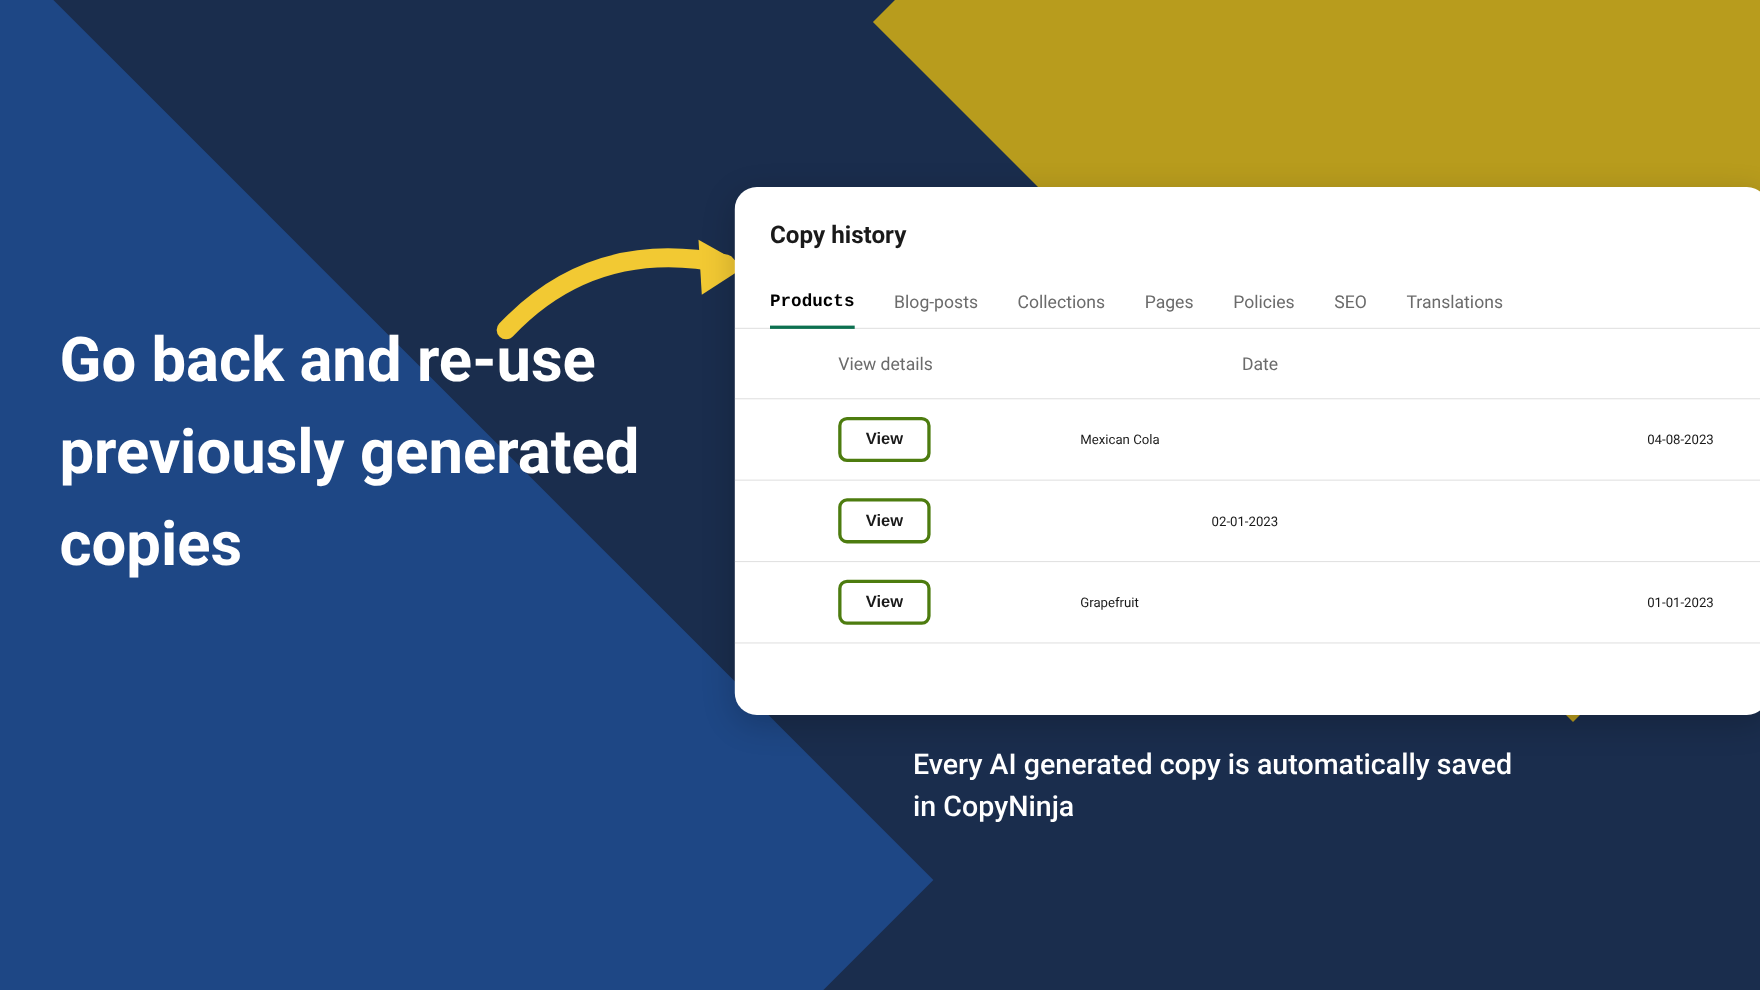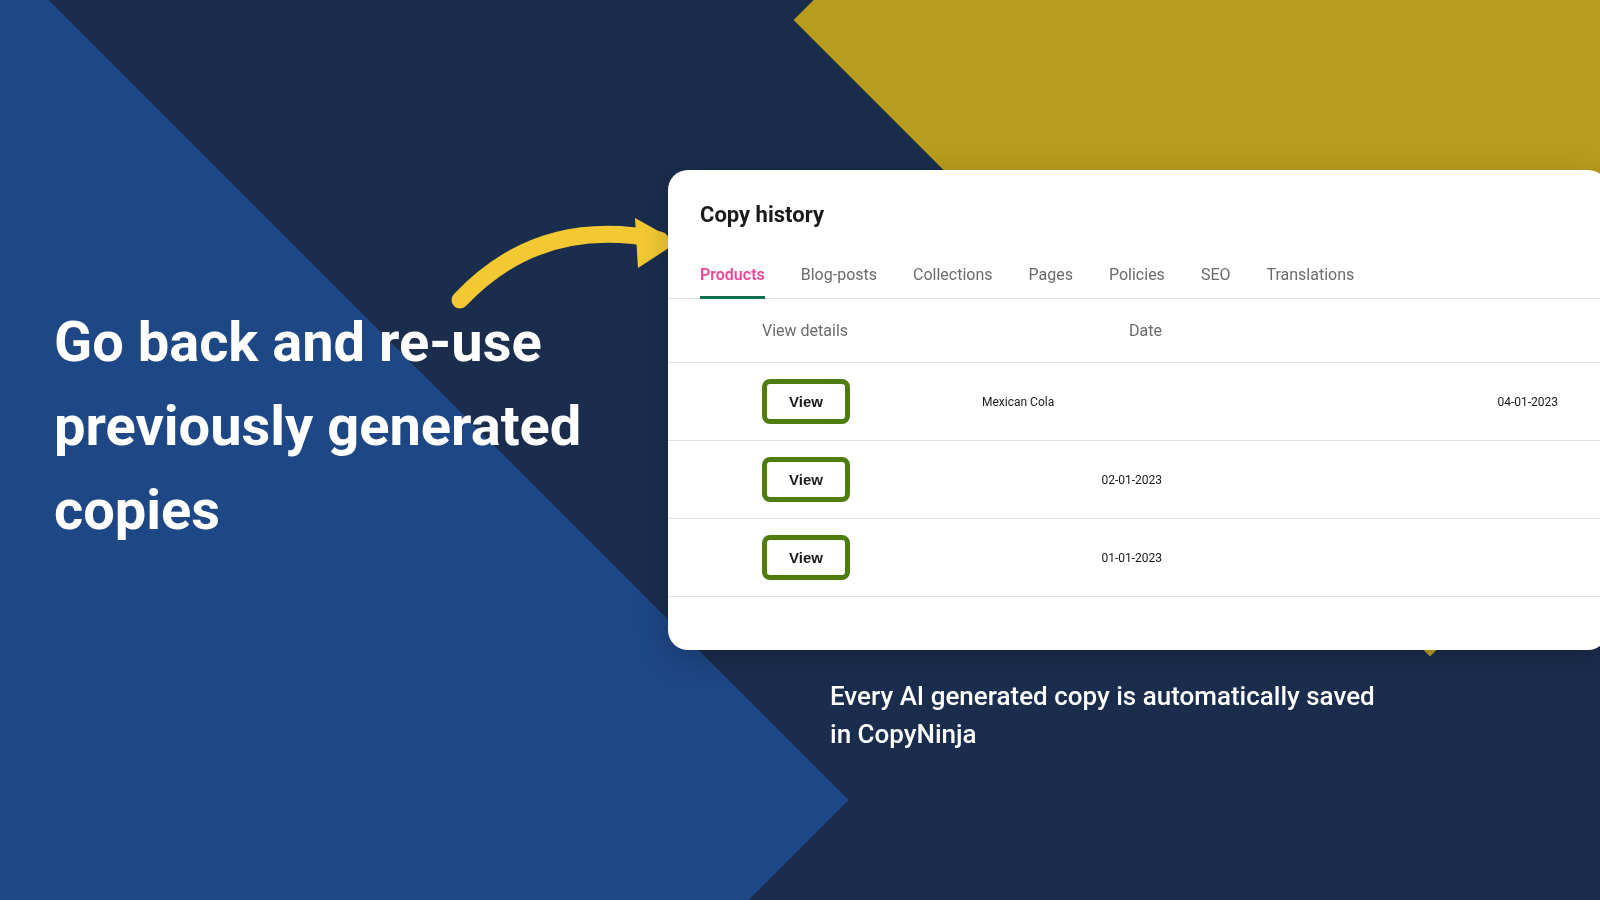--- a/index.html
+++ b/index.html
@@ -29,21 +29,21 @@
       width: 900px;
       height: 900px;
       background: #b89c1d;
       transform: rotate(45deg);
       right: -280px;
       top: -430px;
     }
     .headline {
       position: absolute;
       left: 54px;
-      top: 300px;
+      top: 285px;
       max-width: 600px;
       color: #ffffff;
       font-size: 56px;
       font-weight: 700;
       line-height: 1.5;
       z-index: 5;
     }
     .arrow {
       position: absolute;
       left: 450px;
@@ -76,22 +76,23 @@
       border-bottom: 1px solid #e2e2e2;
     }
     .tab {
       padding: 10px 0 14px 0;
       font-size: 16px;
       color: #6b6b6b;
       cursor: pointer;
       position: relative;
     }
     .tab.active {
-      color: #ec4899;
+      color: #000000;
       font-weight: 600;
+      font-family: Liberation Mono, monospace;
     }
     .tab.active::after {
       content: '';
       position: absolute;
       bottom: -1px;
       left: 0;
       right: 0;
       height: 3px;
       background: #0d7050;
     }
@@ -109,21 +110,21 @@
       display: flex;
       align-items: center;
       padding: 16px 50px;
       border-bottom: 1px solid #e2e2e2;
     }
     .col-view { width: 220px; margin-left: 44px; }
     .col-product { flex: 1; }
     .col-date { width: 180px; text-align: right; }
     .view-btn {
       padding: 9px 22px;
-      border: 5px solid #4d7c0f;
+      border: 3px solid #4d7c0f;
       background: #ffffff;
       border-radius: 8px;
       font-size: 15px;
       font-weight: 600;
       color: #1a1a1a;
       cursor: pointer;
     }
     .cell-text {
       font-size: 12px;
       color: #1a1a1a;
@@ -171,32 +172,33 @@
     <div class="table-header">
       <div class="col-view">View details</div>
       <div class="col-date">Date</div>
     </div>
 
     <div class="table-row">
       <div class="col-view">
         <button class="view-btn">View</button>
       </div>
       <div class="col-product cell-text">Mexican Cola</div>
-      <div class="col-date cell-text">04-01-2023</div>
+      <div class="col-date cell-text">04-08-2023</div>
     </div>
 
     <div class="table-row">
       <div class="col-view">
         <button class="view-btn">View</button>
       </div>
       <div class="col-date cell-text">02-01-2023</div>
     </div>
 
     <div class="table-row">
       <div class="col-view">
         <button class="view-btn">View</button>
       </div>
+      <div class="col-product cell-text">Grapefruit</div>
       <div class="col-date cell-text">01-01-2023</div>
     </div>
   </div>
 </div>
 
 <div class="subtext">Every AI generated copy is automatically saved in CopyNinja</div>
 
 </body></html>

